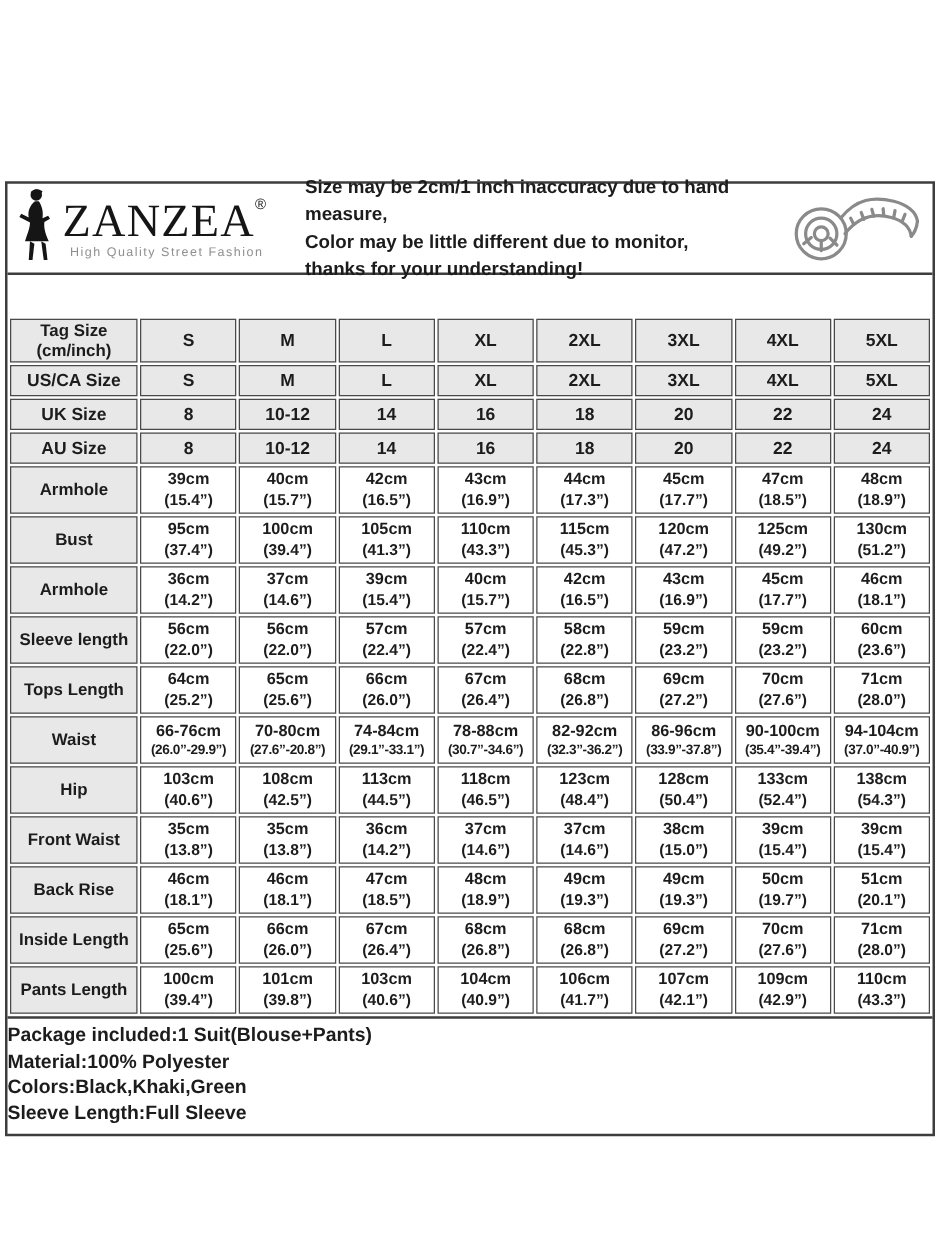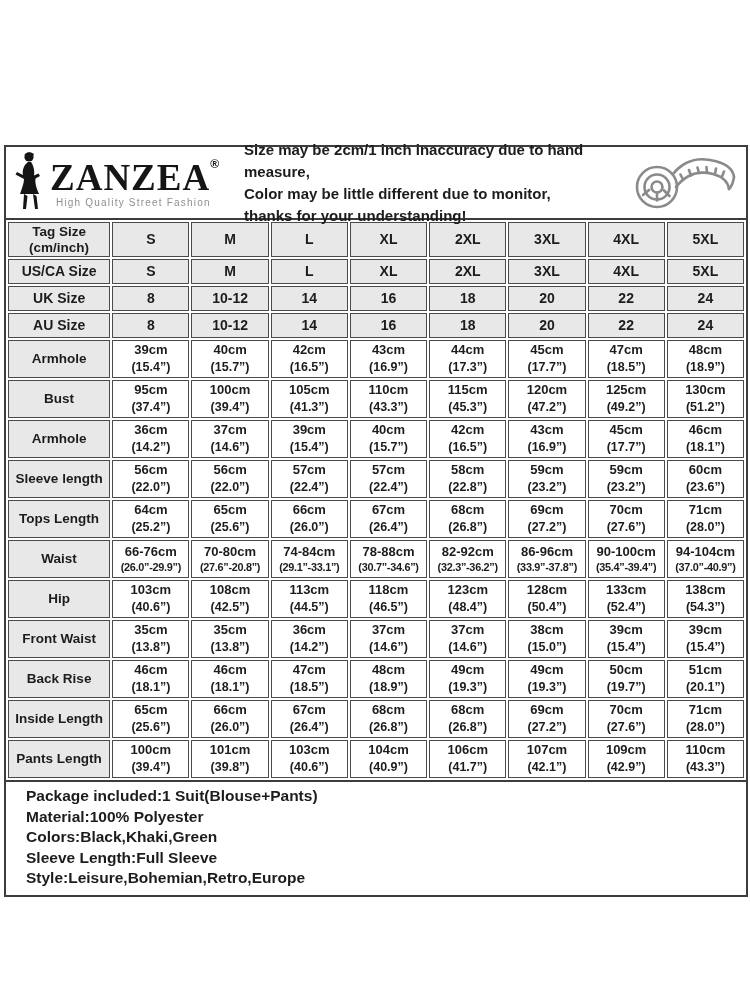--- a/index.html
+++ b/index.html
@@ -4,42 +4,42 @@
 <style>
   html,body{margin:0;padding:0;background:#ffffff;width:750px;height:1000px;
     font-family:"Liberation Sans","DejaVu Sans",sans-serif;color:#1c1c1c;}
   .sheet{position:absolute;top:145px;left:4px;width:740px;border:2px solid #3d3d3d;background:#fff;}
 
   
   .hdr{display:flex;align-items:center;height:71px;border-bottom:2px solid #3d3d3d;}
   .logo{width:238px;display:flex;align-items:center;padding-left:8px;box-sizing:border-box;}
   .logo-figure{flex:0 0 auto;margin-right:2px;}
   .wordmark-wrap{display:flex;flex-direction:column;line-height:1;}
-  .wordmark{font-family:"Liberation Serif","DejaVu Serif",serif;font-weight:bold;
+  .wordmark{font-family:"Liberation Serif","DejaVu Serif",serif;font-weight:normal;
     font-size:37px;letter-spacing:1px;color:#151515;white-space:nowrap;}
   .reg{font-size:12px;vertical-align:22px;font-family:"Liberation Sans",sans-serif;}
   .tagline{font-size:10px;color:#8f8f8f;letter-spacing:1.2px;margin-top:2px;padding-left:6px;white-space:nowrap;}
   .disclaimer{flex:1;text-align:left;font-weight:bold;font-size:15px;line-height:22px;}
   .tape{width:132px;display:flex;justify-content:center;align-items:center;}
 
   
-  table{border-collapse:separate;border-spacing:2px;width:100%;table-layout:fixed;}
+  table{border-collapse:separate;border-spacing:2px;width:100%;table-layout:fixed;margin-top:33px;}
   td{border:1px solid #4a4a4a;text-align:center;vertical-align:middle;
      font-weight:bold;font-size:13px;line-height:1.3;padding:1px 0;overflow:hidden;}
   tr.shaded td{background:#e9e8e8;font-size:14px;}
   tr.size-first td{height:30px;}
   tr.size td{height:21px;}
   tr.measure td{height:34px;background:#ffffff;}
   td.label-cell{background:#e9e8e8 !important;font-size:13.5px;}
   tr.size-first td.label-cell{font-size:13.5px;line-height:1.15;}
   .l2{font-size:12.5px;}
   tr.row-waist .l2{font-size:10.9px;letter-spacing:-0.3px;white-space:nowrap;}
 
   
-  .ftr{border-top:2px solid #3d3d3d;padding:4px 0 6px 20px;}
+  .ftr{border-top:2px solid #3d3d3d;padding:4px 0 6px 0;}
   .ftr div{font-weight:bold;font-size:15.5px;line-height:20.5px;}
 </style>
 </head>
 <body>
 
 <div class="sheet">
 
   <div class="hdr">
     <div class="logo">
       <span class="logo-figure">
@@ -608,15 +608,14 @@
           </td>
         </tr>
       </tbody>
   </table>
 
   <div class="ftr">
     <div>Package included:1 Suit(Blouse+Pants)</div>
     <div>Material:100% Polyester</div>
     <div>Colors:Black,Khaki,Green</div>
     <div>Sleeve Length:Full Sleeve</div>
-    <div>Style:Leisure,Bohemian,Retro,Europe</div>
   </div>
 </div>
 
 </body></html>

